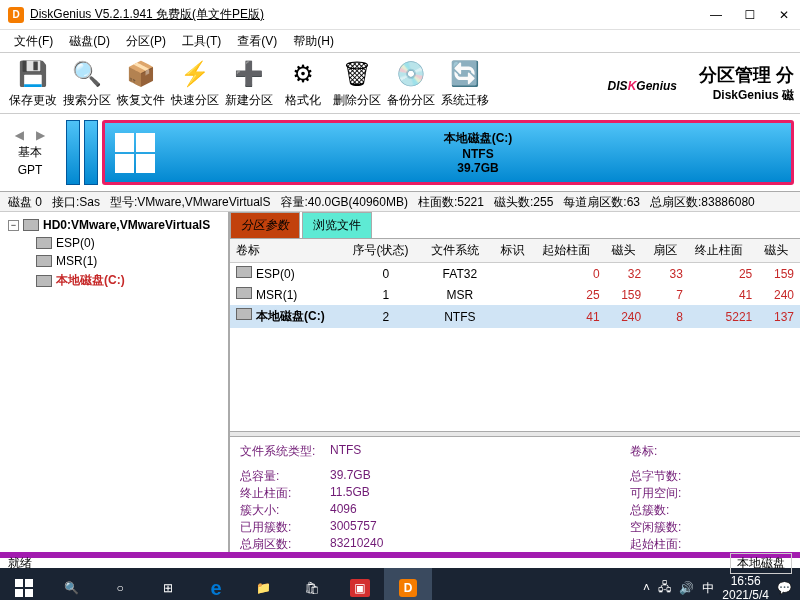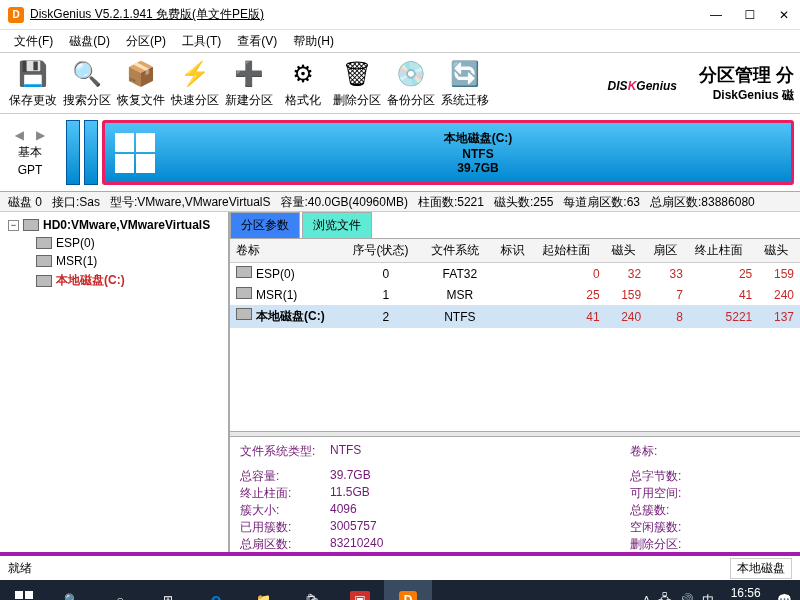--- a/index.html
+++ b/index.html
@@ -34,36 +34,36 @@
 .main { display: flex; height: 340px; }
 .tree { width: 230px; border-right: 2px solid #aaa; padding: 4px; overflow: auto; position: relative; }
 .tree-item { padding: 2px 0 2px 4px; display: flex; align-items: center; gap: 4px; cursor: pointer; }
 .tree-child { padding-left: 32px; }
 .tree-item.sel { color: #c62828; font-weight: bold; }
 .exp { width: 11px; height: 11px; border: 1px solid #888; display: inline-flex; align-items: center; justify-content: center; font-size: 9px; line-height: 1; }
 .dicon { width: 16px; height: 12px; background: #bbb; border: 1px solid #666; display: inline-block; }
 .right { flex: 1; display: flex; flex-direction: column; overflow: hidden; }
 .tabs { display: flex; border-bottom: 1px solid #aaa; }
 .tab { padding: 4px 10px; border: 1px solid #aaa; border-bottom: none; margin-right: 2px; background: #5eead4; cursor: pointer; }
-.tab.active { background: #3b82f6; }
+.tab.active { background: #c2410c; font-style: italic; }
 .ptable { width: 100%; border-collapse: collapse; }
 .ptable th { text-align: left; padding: 3px 6px; background: #f4f4f4; border-bottom: 1px solid #ccc; font-weight: normal; }
 .ptable td { padding: 3px 6px; text-align: right; }
 .ptable td.l { text-align: left; }
 .ptable td.c { text-align: center; }
 .ptable tr.selrow { background: #d0e4f5; }
 .ptable td.red { color: #c62828; }
 .ptable td.bold { font-weight: bold; }
 .divider { height: 6px; background: #e8e8e8; border-top: 1px solid #aaa; border-bottom: 1px solid #aaa; cursor: row-resize; }
 .details { flex: 1; padding: 6px 10px; overflow: auto; color: #701a75; }
 .drow { display: flex; }
 .dlabel { width: 90px; }
 .dval { width: 300px; }
 .dlabel2 { width: 80px; }
-.statusbar { height: 28px; border-top: 4px solid #a21caf; display: flex; align-items: center; padding: 0 8px; }
+.statusbar { height: 16px; border-top: 6px solid #a21caf; display: flex; align-items: center; padding: 0 8px; }
 .statusbar .notif { margin-left: auto; border: 1px solid #ccc; padding: 1px 6px; }
 .taskbar { height: 40px; background: #1a2433; display: flex; align-items: center; color: #fff; }
 .taskbtn { width: 48px; height: 40px; display: flex; align-items: center; justify-content: center; cursor: pointer; }
 .taskbtn.active { background: #3a4a5f; }
 .start { font-size: 18px; }
 .tray { margin-left: auto; display: flex; align-items: center; gap: 8px; padding-right: 8px; font-size: 11px; }
 .clock { text-align: center; line-height: 1.2; }
 svg { display: block; }
 </style>
 </head>
@@ -273,21 +273,21 @@
           <span class="dlabel2">总簇数:</span>
         </div>
       <div class="drow">
           <span class="dlabel">已用簇数:</span>
           <span class="dval">3005757</span>
           <span class="dlabel2">空闲簇数:</span>
         </div>
       <div class="drow">
           <span class="dlabel">总扇区数:</span>
           <span class="dval">83210240</span>
-          <span class="dlabel2">删除分区:</span>
+          <span class="dlabel2">起始柱面:</span>
         </div>
 
     </div>
   </div>
 </div>
 
 <div class="statusbar">
   <span>就绪</span>
   <span class="notif">本地磁盘</span>
 </div>

